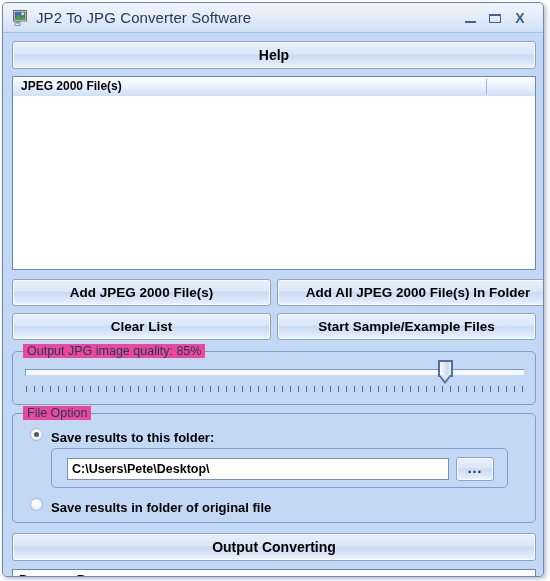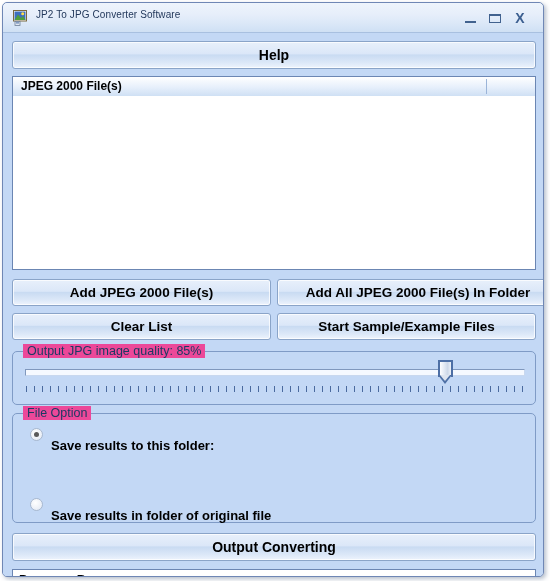--- a/index.html
+++ b/index.html
@@ -45,21 +45,21 @@
     position: absolute;
     left: 9px;
     top: 6px;
     width: 18px;
     height: 18px;
   }
   .title-text {
     position: absolute;
     left: 33px;
     top: 6px;
-    font-size: 10px;
+    font-size: 15px;
     color: #23395c;
     letter-spacing: 0.1px;
     white-space: nowrap;
   }
   .win-btn {
     position: absolute;
     top: 7px;
     width: 22px;
     height: 17px;
     cursor: default;
@@ -272,21 +272,21 @@
   .radio-mark.checked::after {
     content: "";
     position: absolute;
     left: 3px; top: 3px;
     width: 5px; height: 5px;
     border-radius: 50%;
     background: #5a5a5a;
   }
   .radio-label {
     position: absolute;
-    left: 21px; top: 12px;
+    left: 21px; top: 4px;
     font-size: 13px;
     font-weight: bold;
     color: #000000;
     white-space: nowrap;
   }
 
   
   #folder-panel {
     position: absolute;
     left: 38px; top: 34px;
@@ -411,20 +411,26 @@
     </div>
 
     <div class="groupbox" id="save-option-group">
       <span class="group-title">File Option</span>
 
       <div class="radio-row" id="radio-row-this-folder">
         <span class="radio-mark checked"></span>
         <span class="radio-label">Save results to this folder:</span>
       </div>
 
+      <div id="folder-panel">
+        <input type="text" id="folder-input" value="C:\Users\Pete\Desktop\" style="">
+        <div class="btn" id="browse-button">
+          <span>...</span>
+        </div>
+      </div>
 
       <div class="radio-row" id="radio-row-original">
         <span class="radio-mark"></span>
         <span class="radio-label">Save results in folder of original file</span>
       </div>
     </div>
 
     <div class="btn" id="start-converting-button">
       <span>Output Converting</span>
     </div>

